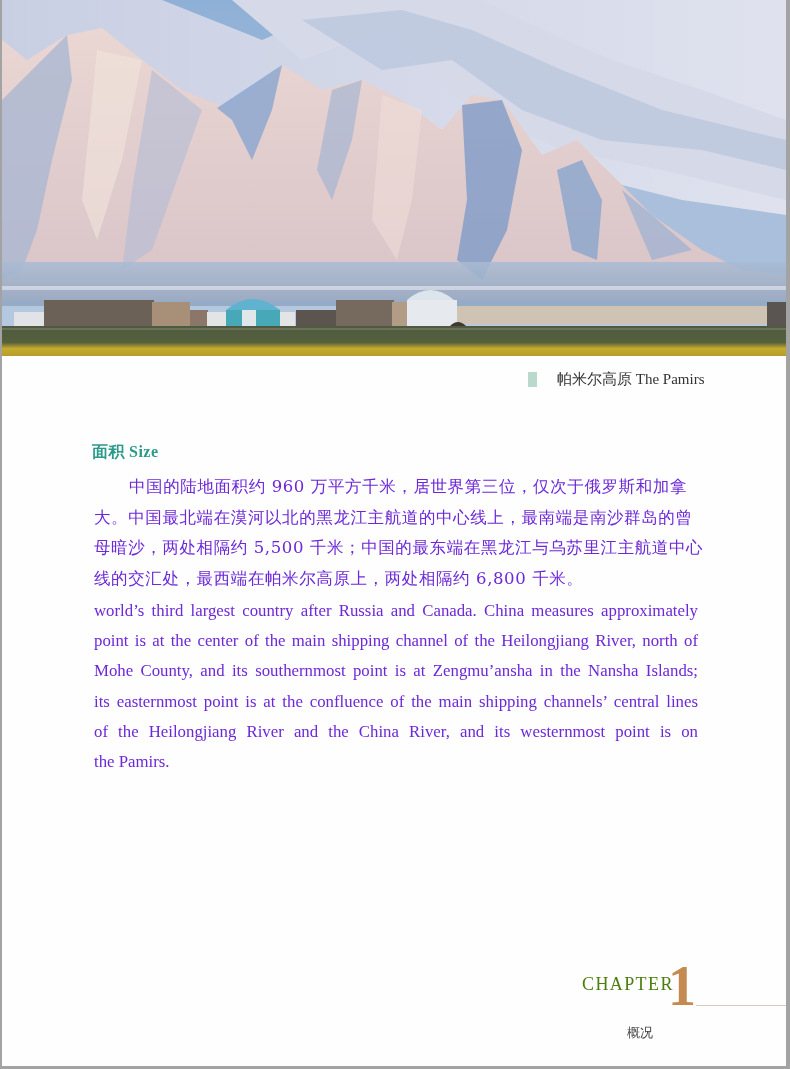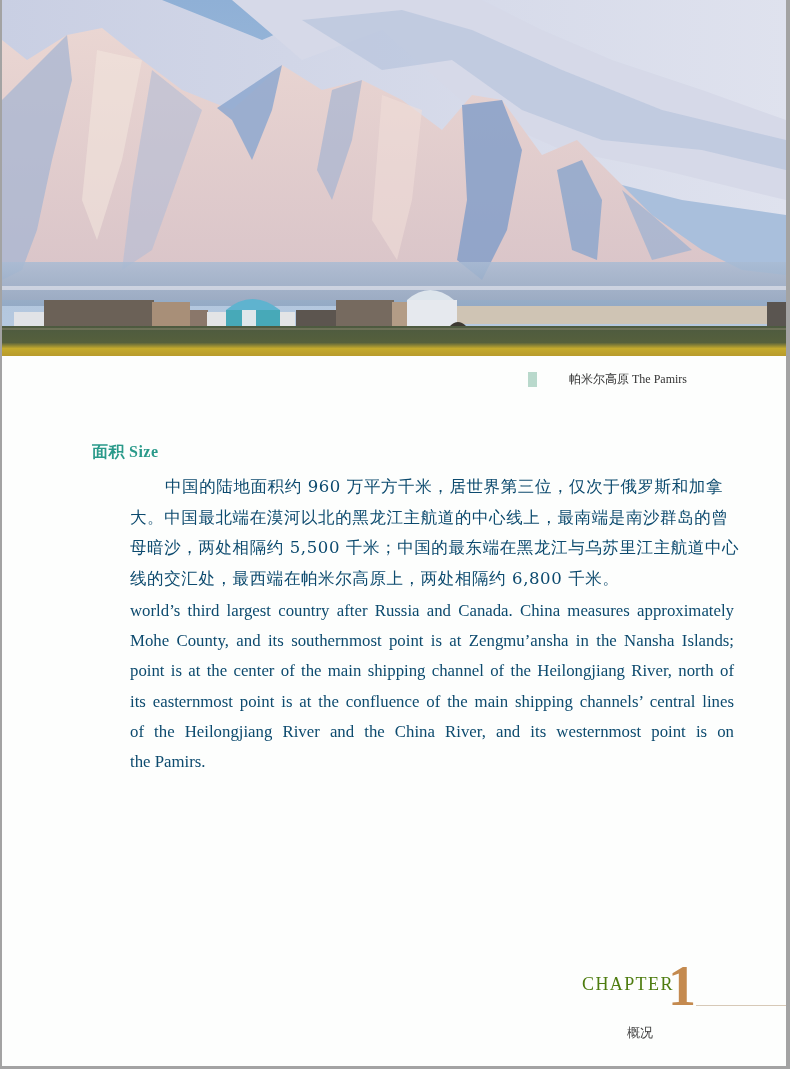--- a/index.html
+++ b/index.html
@@ -16,31 +16,31 @@
     position: absolute; left: 0; top: 0; width: 784px; height: 356px; display: block;
   }
   .caption {
     position: absolute; left: 526px; top: 370px; height: 18px;
     display: flex; align-items: center; gap: 8px;
   }
   .caption-mark {
     width: 9px; height: 15px; background: #b9d9cc; display: inline-block;
   }
   .caption-text {
-    font-size: 12px; color: #333; white-space: nowrap; margin-left: 24px;
+    font-size: 15px; color: #333; white-space: nowrap; margin-left: 12px;
   }
   .caption-text .en { font-family: "Liberation Serif", serif; }
   .section-title {
     position: absolute; left: 90px; top: 442px;
     font-size: 16px; font-weight: bold; color: #2a9a8a;
     font-family: "DejaVu Sans", "Liberation Sans", sans-serif; letter-spacing: 0.5px;
   }
   .section-title .en { font-family: "Liberation Serif", serif; margin-left: 4px; }
   .para {
-    position: absolute; left: 92px; width: 604px; color: #0c4a6e; margin-left: 36px;
+    position: absolute; left: 92px; width: 604px; color: #6d28d9;
   }
   .para-cn { top: 472px; font-size: 16.5px; line-height: 30.5px; letter-spacing: 0.6px; font-family: "DejaVu Serif", serif; }
   .para-en { top: 596px; font-size: 16.8px; line-height: 30.2px; text-align: justify; text-align-last: left; font-family: "Liberation Serif", serif; }
   .line { display: block; white-space: nowrap; }
   .line.indent { text-indent: 35px; }
   .line.just { text-align: justify; text-align-last: justify; white-space: normal; }
   .chapter {
     position: absolute; left: 580px; top: 966px;
   }
   .chapter-word {
@@ -146,22 +146,22 @@
 
   <div class="para para-cn">
     <span class="line indent">中国的陆地面积约 960 万平方千米，居世界第三位，仅次于俄罗斯和加拿</span>
     <span class="line">大。中国最北端在漠河以北的黑龙江主航道的中心线上，最南端是南沙群岛的曾</span>
     <span class="line">母暗沙，两处相隔约 5,500 千米；中国的最东端在黑龙江与乌苏里江主航道中心</span>
     <span class="line">线的交汇处，最西端在帕米尔高原上，两处相隔约 6,800 千米。</span>
   </div>
 
   <div class="para para-en">
     <span class="line just">world’s third largest country after Russia and Canada. China measures approximately</span>
+    <span class="line just">point is at the center of the main shipping channel of the Heilongjiang River, north of</span>
     <span class="line just">Mohe County, and its southernmost point is at Zengmu’ansha in the Nansha Islands;</span>
-    <span class="line just">point is at the center of the main shipping channel of the Heilongjiang River, north of</span>
     <span class="line just">its easternmost point is at the confluence of the main shipping channels’ central lines</span>
     <span class="line just">of the Heilongjiang River and the China River, and its westernmost point is on</span>
     <span class="line">the Pamirs.</span>
   </div>
 
   <div class="chapter">
     <span class="chapter-word">CHAPTER</span>
     <span class="chapter-cn">概况</span>
     <span class="chapter-num">1</span>
   </div>

